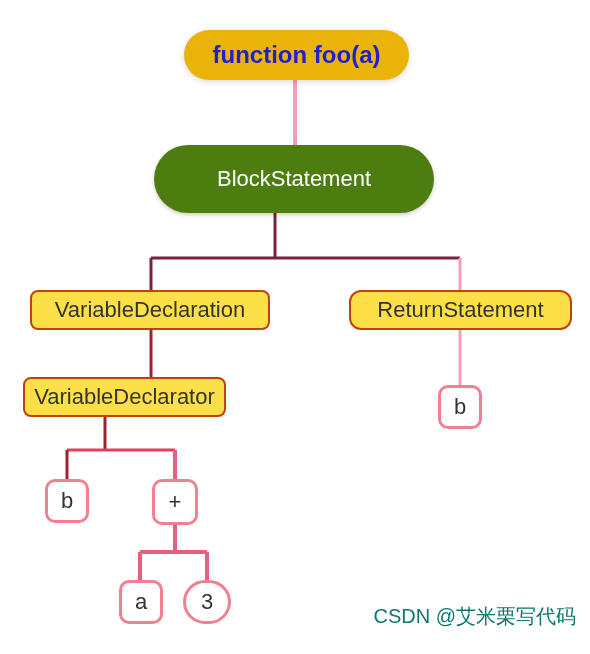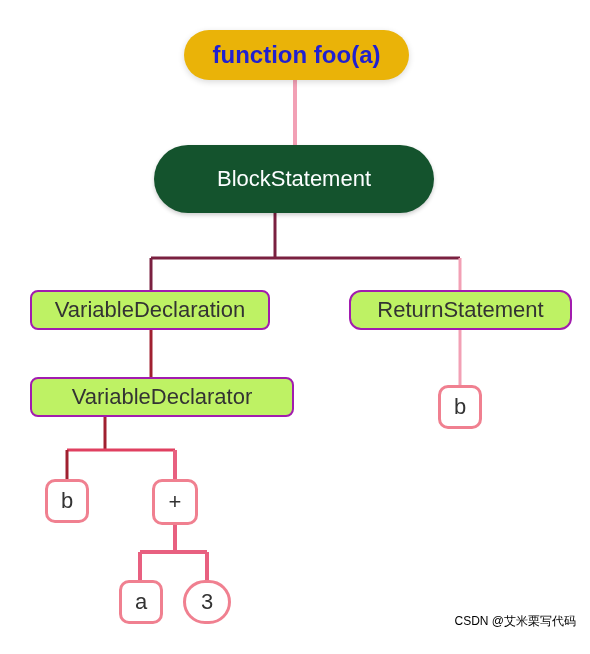--- a/index.html
+++ b/index.html
@@ -23,43 +23,43 @@
   }
   .root {
     background: #eab308;
     color: #2020d0;
     font-weight: bold;
     border-radius: 999px;
     box-shadow: 0 2px 6px rgba(0,0,0,0.15);
     font-size: 24px;
   }
   .block {
-    background: #14532d;
+    background: #4d7c0f;
     color: #fcfeff;
     border-radius: 999px;
     box-shadow: 0 2px 4px rgba(0,0,0,0.2);
   }
   .outline-blue {
-    background: #bef264;
-    border: 2px solid #a21caf;
+    background: #fde047;
+    border: 2px solid #c2410c;
     color: #333;
   }
   .outline-pink {
     background: #ffffff;
     border: 3px solid #f08090;
     color: #333;
     border-radius: 10px;
   }
   .outline-pink.oval { border-radius: 999px; }
   .watermark {
     position: absolute;
     bottom: 24px;
     right: 14px;
-    color: #000000;
-    font-size: 12px;
+    color: #0f766e;
+    font-size: 20px;
     font-family: sans-serif;
   }
   svg.edges {
     position: absolute;
     top: 0; left: 0;
     width: 590px; height: 654px;
     pointer-events: none;
   }
 </style>
 </head>
@@ -94,21 +94,21 @@
 </svg>
 
 <div class="node root" style="left:184px; top:30px; width:225px; height:50px;">function foo(a)</div>
 
 <div class="node block" style="left:154px; top:145px; width:280px; height:68px;">BlockStatement</div>
 
 <div class="node outline-blue" style="left:30px; top:290px; width:240px; height:40px;">VariableDeclaration</div>
 
 <div class="node outline-blue" style="left:349px; top:290px; width:223px; height:40px;border-radius:12px;">ReturnStatement</div>
 
-<div class="node outline-blue" style="left:30px; top:377px; width:264px; height:40px;">VariableDeclarator</div>
+<div class="node outline-blue" style="left:23px; top:377px; width:203px; height:40px;">VariableDeclarator</div>
 
 <div class="node outline-pink" style="left:45px; top:479px; width:44px; height:44px;">b</div>
 
 <div class="node outline-pink" style="left:152px; top:479px; width:46px; height:46px;">+</div>
 
 <div class="node outline-pink" style="left:119px; top:580px; width:44px; height:44px;">a</div>
 
 <div class="node outline-pink oval" style="left:183px; top:580px; width:48px; height:44px;">3</div>
 
 <div class="node outline-pink" style="left:438px; top:385px; width:44px; height:44px;">b</div>

